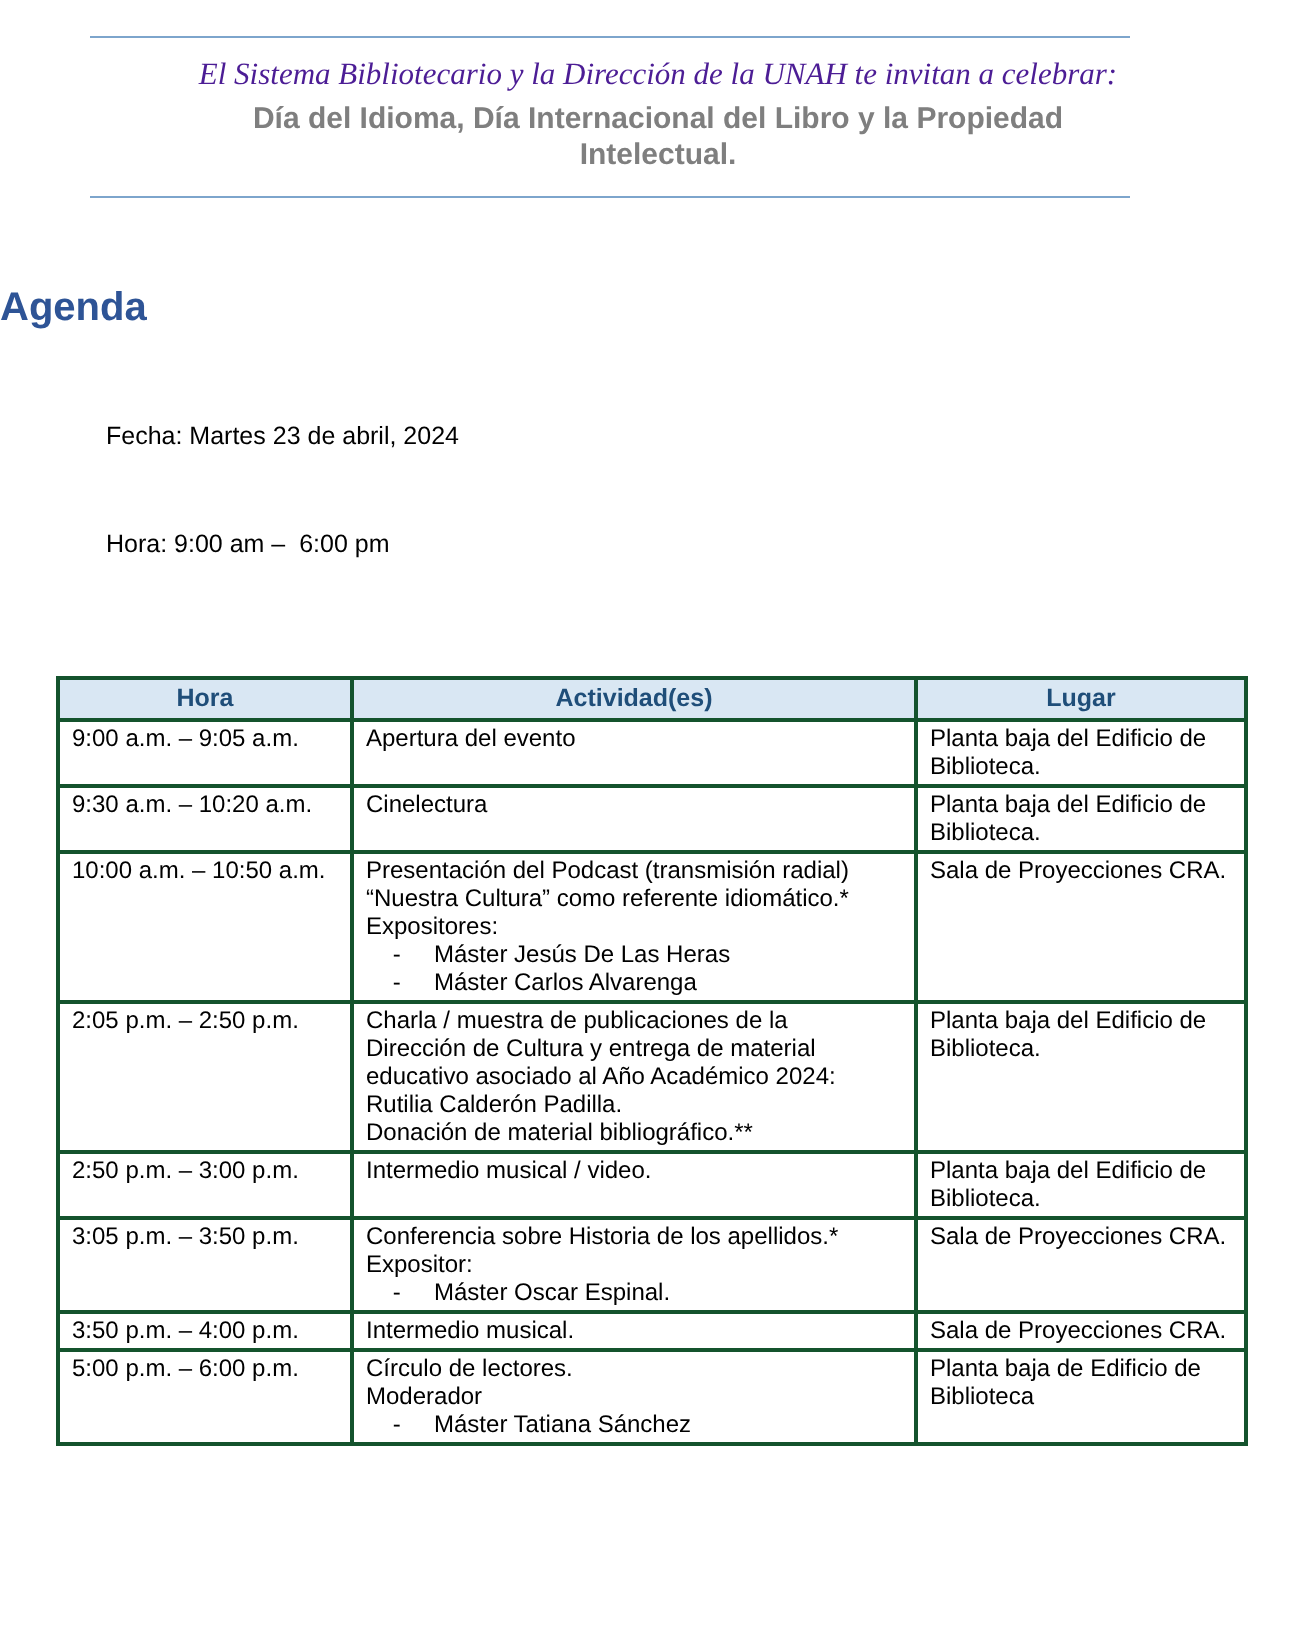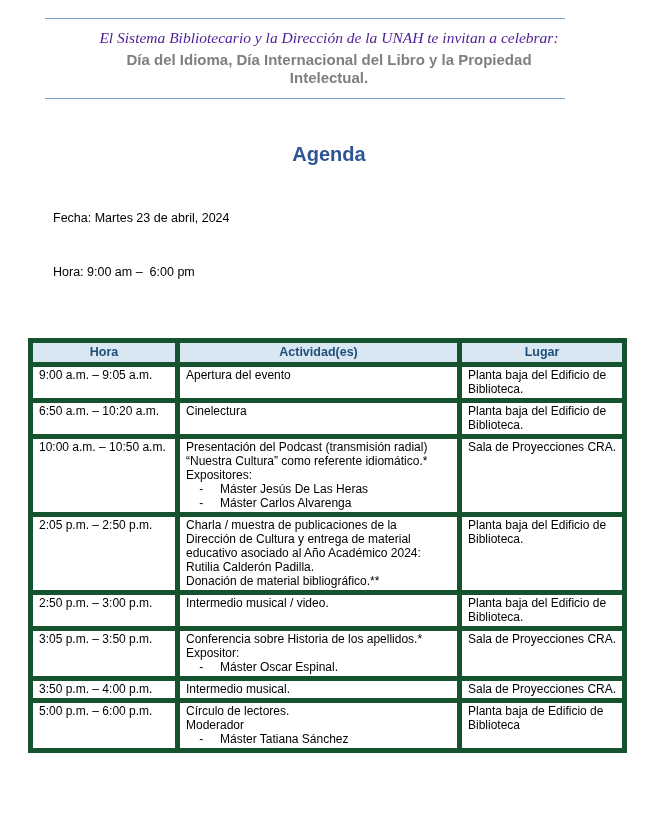--- a/index.html
+++ b/index.html
@@ -32,21 +32,21 @@
     margin: 3px auto 0 auto;
     text-align: center;
     font-weight: bold;
     font-size: 15px;
     line-height: 18px;
     color: #7f7f7f;
   }
 
   .agenda-title {
     margin: 43px 0 0 0;
-    text-align: center;
+    text-align: left;
     font-size: 20px;
     line-height: 24px;
     font-weight: bold;
     color: #2e5496;
   }
 
   .meta {
     margin: 7px 0 0 53px;
     font-size: 12.5px;
     line-height: 18px;
@@ -54,21 +54,21 @@
   }
 
   table.agenda {
     margin: 21px 0 0 28px;
     width: 594px;
     border-collapse: collapse;
     border: 2px solid #000;
     table-layout: fixed;
   }
   table.agenda th, table.agenda td {
-    border: 5px solid #14532d;
+    border: 2px solid #14532d;
     vertical-align: top;
     font-size: 12px;
     line-height: 14px;
     padding: 1px 4px 2px 6px;
   }
   table.agenda th {
     background: #d9e7f3;
     color: #1f4e79;
     font-size: 12.5px;
     text-align: center;
@@ -111,21 +111,21 @@
       </tr>
     </thead>
     <tbody>
       <tr>
         <td class="pre">9:00 a.m. – 9:05 a.m.</td>
         <td class="pre">Apertura del evento</td>
         <td class="pre">Planta baja del Edificio de
 Biblioteca.</td>
       </tr>
       <tr>
-        <td class="pre">6:50 a.m. – 10:20 a.m.</td>
+        <td class="pre">9:30 a.m. – 10:20 a.m.</td>
         <td class="pre">Cinelectura</td>
         <td class="pre">Planta baja del Edificio de
 Biblioteca.</td>
       </tr>
       <tr>
         <td class="pre">10:00 a.m. – 10:50 a.m.</td>
         <td class="pre">Presentación del Podcast (transmisión radial)
 “Nuestra Cultura” como referente idiomático.*
 Expositores:
     -     Máster Jesús De Las Heras

